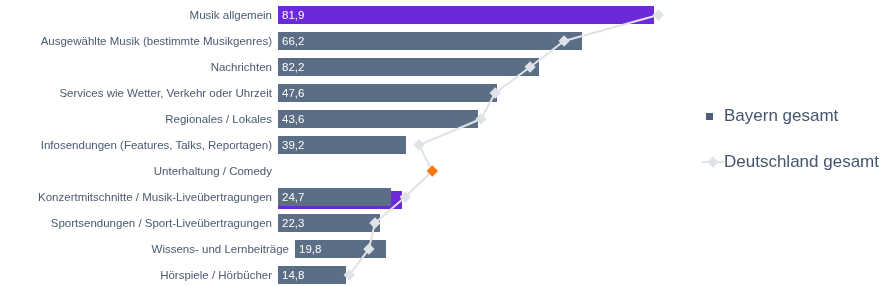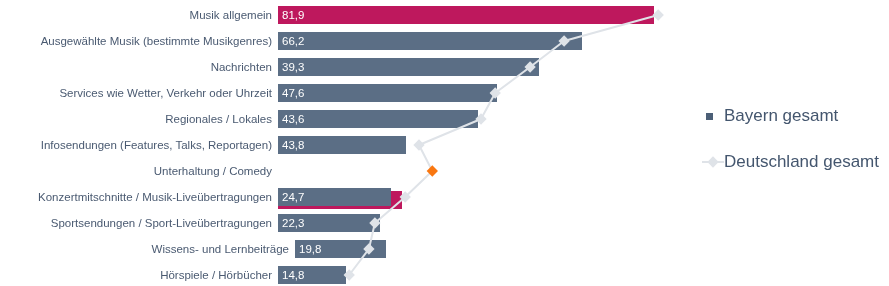--- a/index.html
+++ b/index.html
@@ -40,21 +40,21 @@
     text-align:right;
   }
   .bar{
     position:absolute;
     left:266px;
     top:0;
     height:18px;
     background:#5b6e85;
     box-sizing:border-box;
   }
-  .bar.accent{ background:#be185d; }
+  .bar.accent{ background:#6d28d9; }
   .bar-value{
     position:absolute;
     left:4px;top:0;
     height:18px;line-height:18px;
     font-size:11.5px;
     color:#ffffff;
     white-space:nowrap;
   }
   
   svg.line-layer{
@@ -117,39 +117,39 @@
       </div>
       <div class="row" style="top: 32px;">
         <div class="cat-label">Ausgewählte Musik (bestimmte Musikgenres)</div>
         <div class="bar" style="width: 303.99px;">
           <span class="bar-value">66,2</span>
         </div>
       </div>
       <div class="row" style="top: 58px;">
         <div class="cat-label">Nachrichten</div>
         <div class="bar" style="width: 260.826px;">
-          <span class="bar-value">39,3</span>
+          <span class="bar-value">82,2</span>
         </div>
       </div>
       <div class="row" style="top: 84px;">
         <div class="cat-label">Services wie Wetter, Verkehr oder Uhrzeit</div>
         <div class="bar" style="width: 218.579px; text-decoration: underline;">
           <span class="bar-value">47,6</span>
         </div>
       </div>
       <div class="row" style="top: 110px;">
         <div class="cat-label">Regionales / Lokales</div>
         <div class="bar" style="width: 200.211px;">
           <span class="bar-value">43,6</span>
         </div>
       </div>
       <div class="row" style="top: 136px;">
         <div class="cat-label">Infosendungen (Features, Talks, Reportagen)</div>
         <div class="bar" style="width: 127.658px;">
-          <span class="bar-value">43,8</span>
+          <span class="bar-value">39,2</span>
         </div>
       </div>
       <div class="row" style="top: 162px;">
         <div class="cat-label">Unterhaltung / Comedy</div>
         <div class="bar accent" style="width: 124.443px; margin-top: 29px;">
           <span class="bar-value">27,1</span>
         </div>
       </div>
       <div class="row" style="top: 188px;">
         <div class="cat-label">Konzertmitschnitte / Musik-Liveübertragungen</div>

